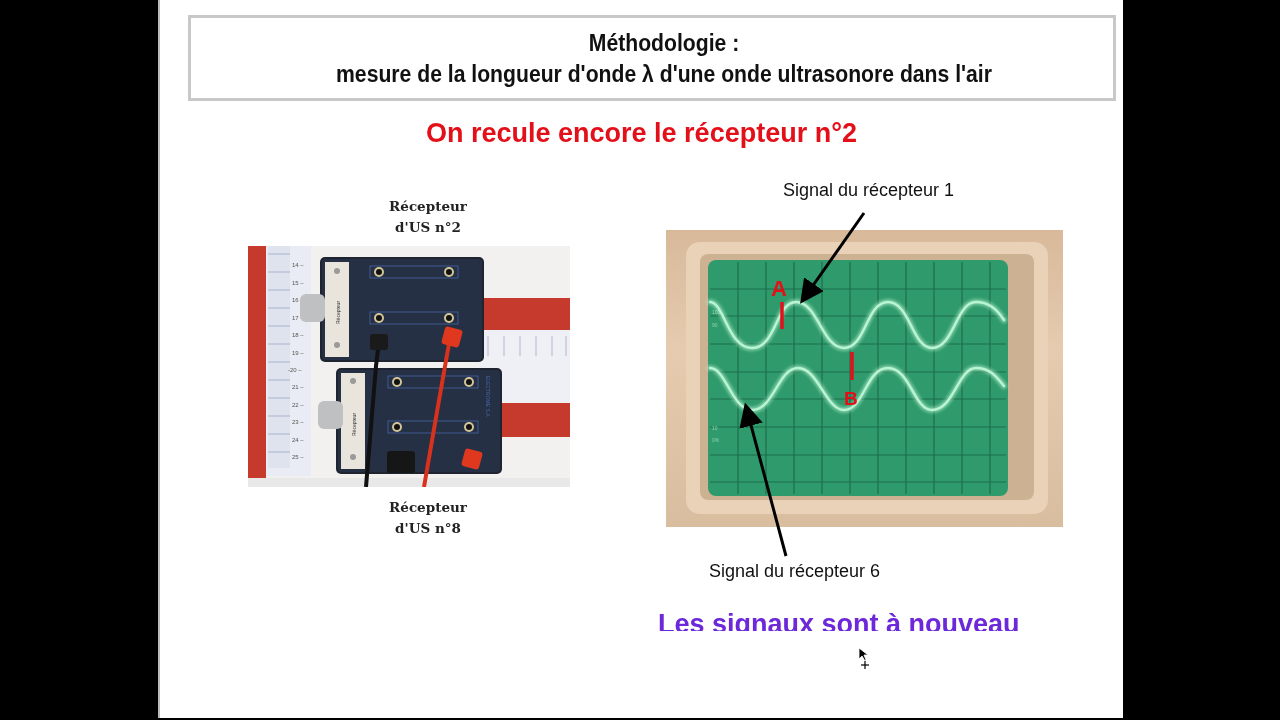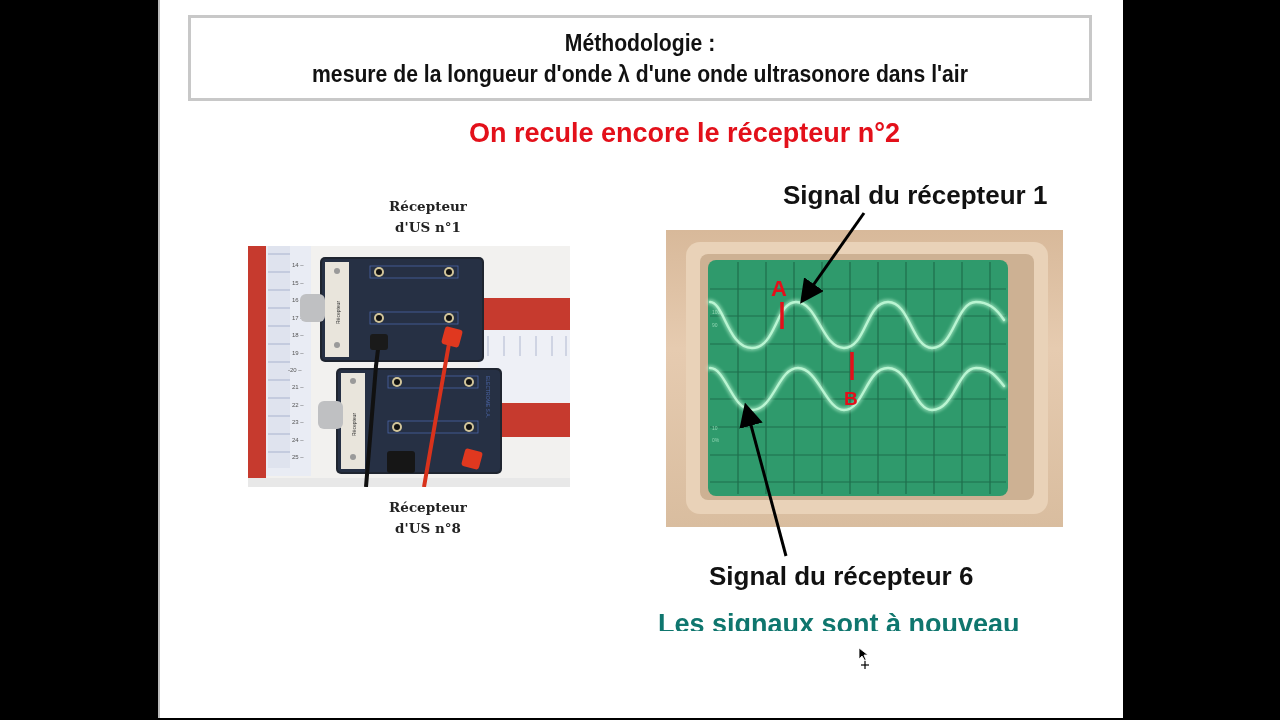--- a/index.html
+++ b/index.html
@@ -1,54 +1,54 @@
 <!DOCTYPE html>
 <html><head>
 <meta charset="utf-8">
 <style>
   html, body { margin:0; padding:0; }
   body { width:1280px; height:720px; background:#000; position:relative; overflow:hidden;
          font-family:"Liberation Sans", sans-serif; }
   .slide { position:absolute; left:158px; top:0; width:963px; height:718px; background:#fff;
            border-left:2px solid #bbb; }
   .title-box { position:absolute; left:28px; top:15px; width:898px; height:80px;
-               border:3px solid #c8c8c8; background:#fff; text-align:center; }
+               border:3px solid #c8c8c8; background:#fff; text-align:center;padding-left:24px; }
   .title-box .l1 { font-weight:bold; font-size:23px; color:#111; margin-top:10px; line-height:30px;
                    transform:scaleX(0.92); }
   .title-box .l2 { font-weight:bold; font-size:23px; color:#111; line-height:32px; white-space:nowrap;
                    transform:scaleX(0.92); }
   .subtitle { position:absolute; left:0; width:963px; top:118px; text-align:center;
-              color:#e3101a; font-weight:bold; font-size:27px;padding-left:43px; }
+              color:#e3101a; font-weight:bold; font-size:27px; }
   .cap { position:absolute; font-family:"DejaVu Serif", serif; font-weight:bold; font-size:13.5px;
          color:#222; text-align:center; line-height:21px; }
   .photo { position:absolute; left:88px; top:246px; width:322px; height:241px; background:#f2f1ef;
            overflow:hidden; }
-  .label-black { position:absolute; font-weight:bold; font-size:26px; color:#111; white-space:nowrap; }
+  .label-black { position:absolute; font-weight:normal; font-size:18px; color:#111; white-space:nowrap; }
   .scope { position:absolute; left:506px; top:230px; width:397px; height:297px;
            background:linear-gradient(180deg,#d8b99a 0%,#e6cbb0 40%,#d9bd9f 100%); }
   .bottom-red { position:absolute; left:498px; top:605px; height:26px; overflow:hidden;
-                color:#0f766e; font-weight:bold; font-size:27px; white-space:nowrap; line-height:38px; }
+                color:#6d28d9; font-weight:bold; font-size:27px; white-space:nowrap; line-height:38px; }
   .cursor { position:absolute; left:858px; top:647px; }
   .arrow-svg { position:absolute; left:0; top:0; pointer-events:none; }
 </style>
 </head>
 <body>
 
 <div class="slide">
 
   <div class="title-box">
     <div class="l1">Méthodologie :</div>
     <div class="l2">mesure  de la longueur d'onde λ d'une onde ultrasonore dans l'air</div>
   </div>
 
   <div class="subtitle">On recule encore le récepteur n°2</div>
 
   <div class="cap" style="left:208px; top:196px; width:120px;">
     <div>Récepteur</div>
-    <div>d'US n°1</div>
+    <div>d'US n°2</div>
   </div>
   <div class="cap" style="left:208px; top:497px; width:120px;">
     <div>Récepteur</div>
     <div>d'US n°8</div>
   </div>
 
   <div class="photo">
     <svg width="322" height="241" viewBox="0 0 322 241">
 
       <rect x="0" y="0" width="18" height="241" fill="#c63a2e"></rect>

